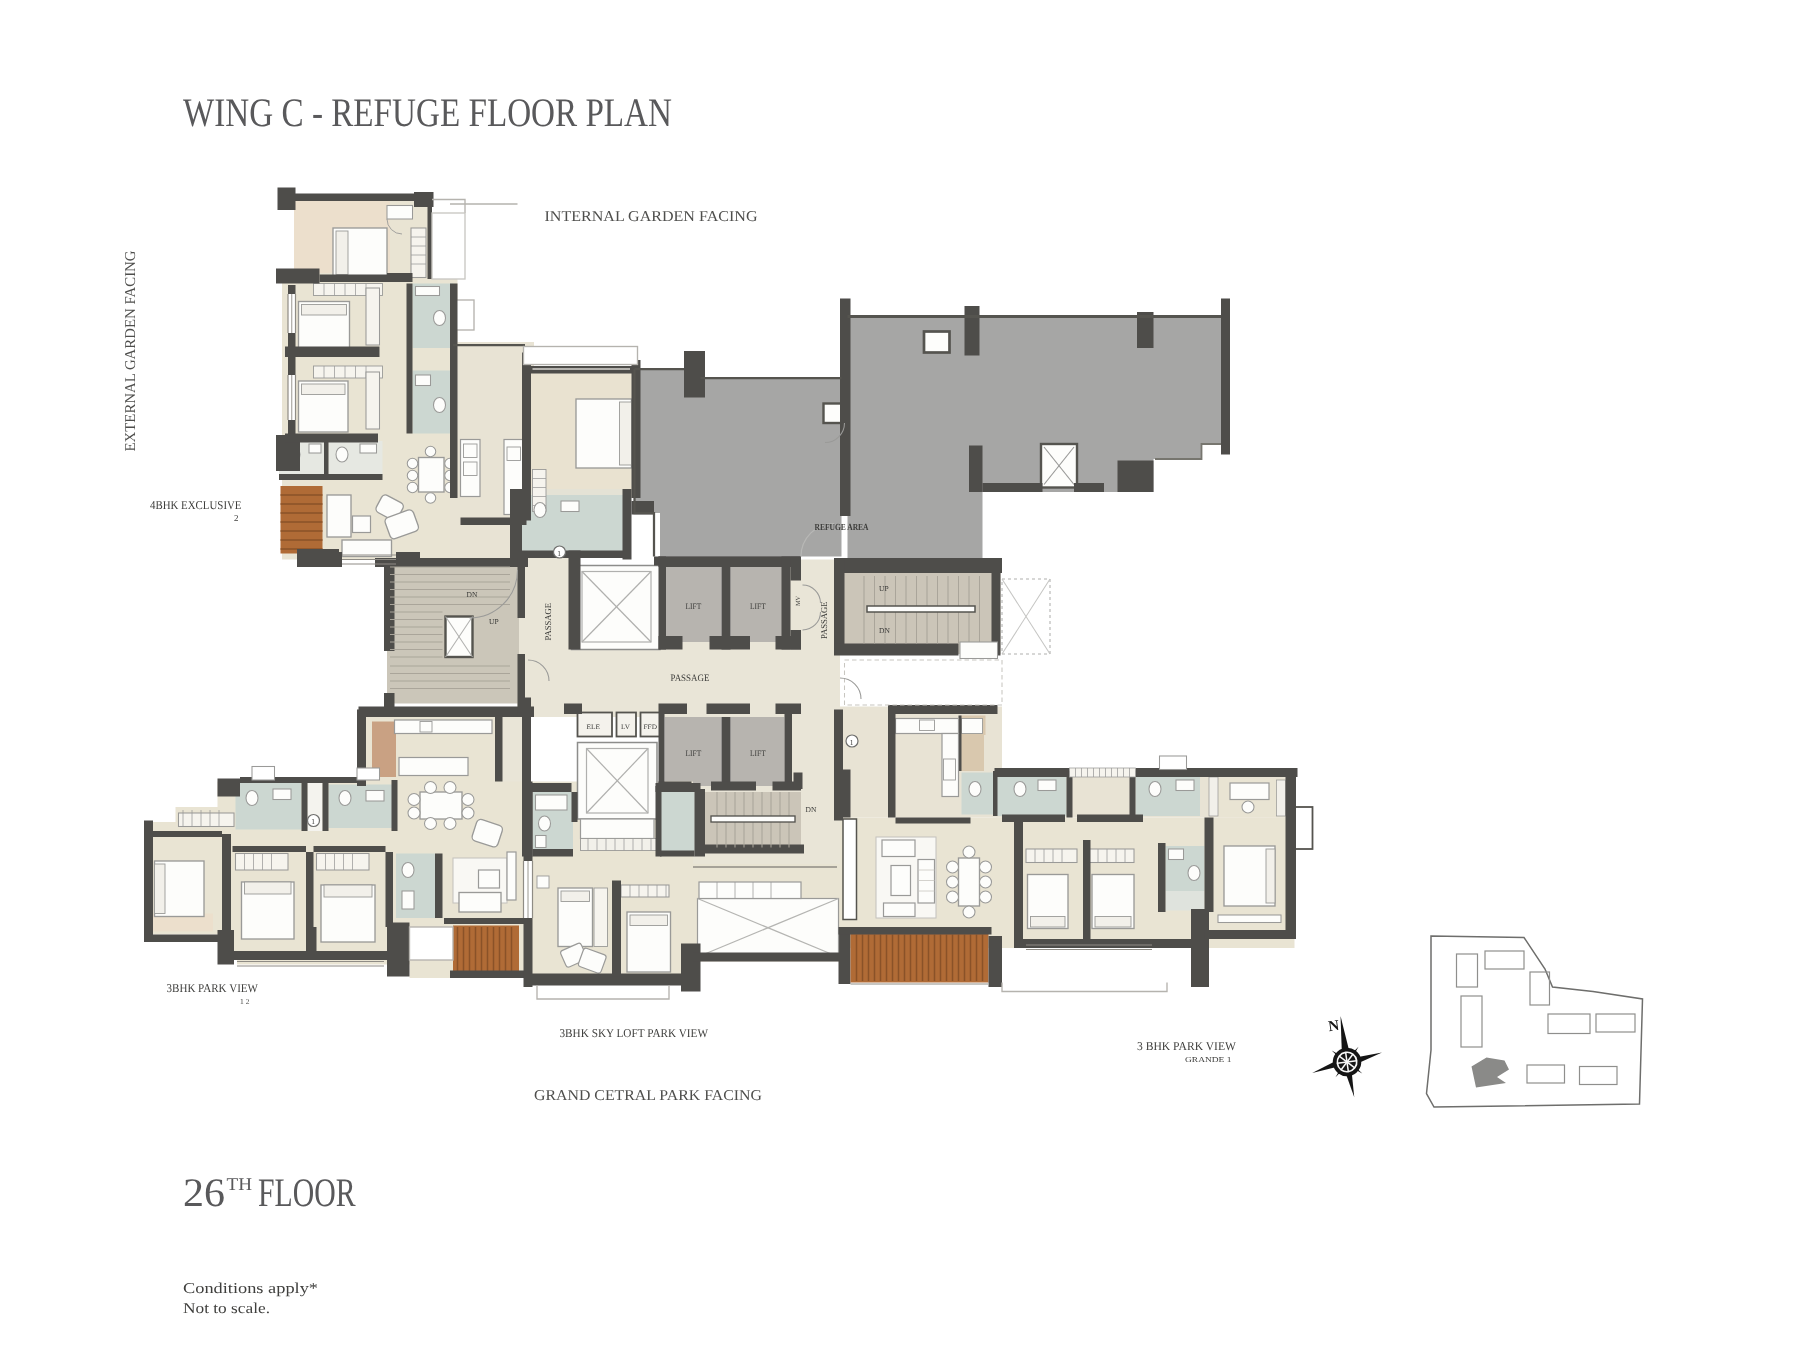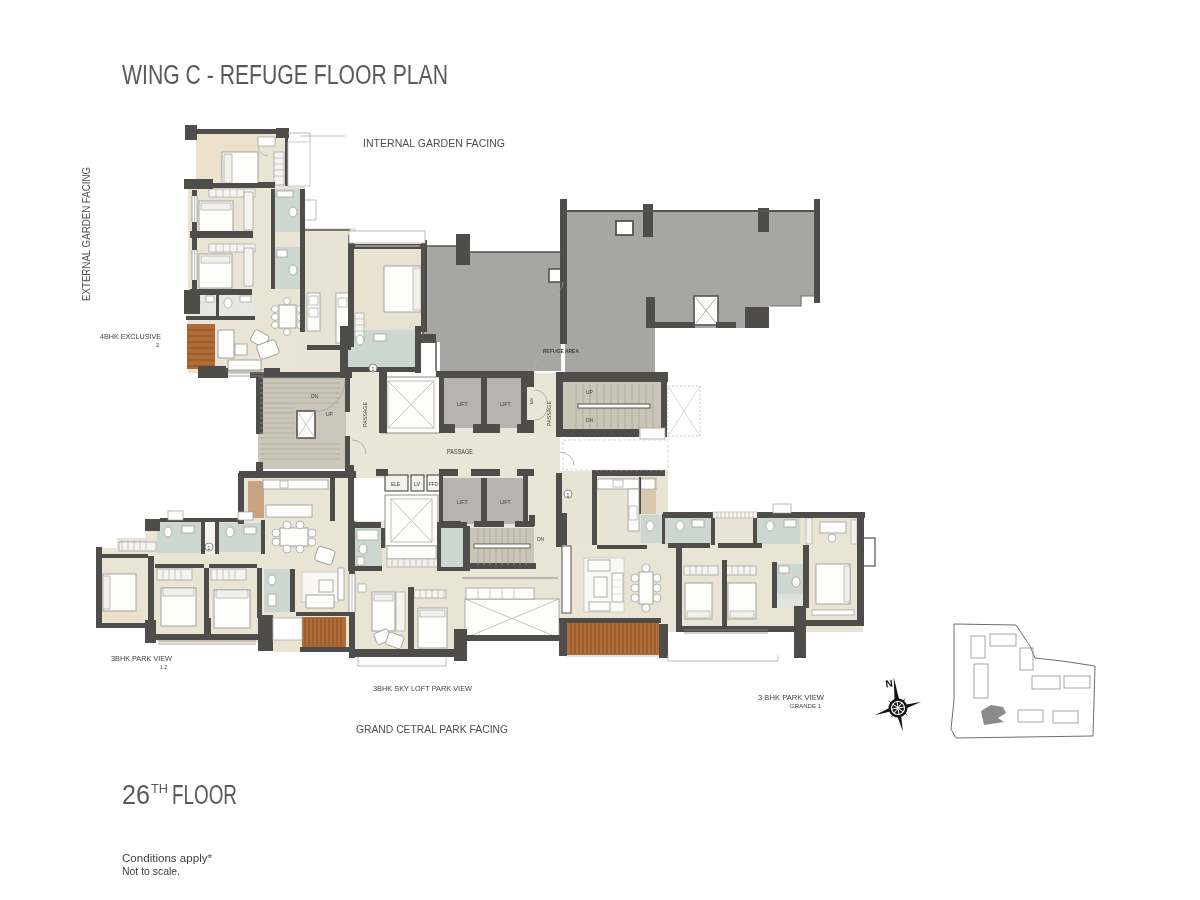--- a/index.html
+++ b/index.html
@@ -1,17 +1,17 @@
 <!DOCTYPE html>
 <html><head>
 <meta charset="utf-8">
 <style>
   html,body{margin:0;padding:0;background:#ffffff;}
   #page{width:1200px;height:900px;position:relative;background:#ffffff;overflow:hidden;
-        font-family:Liberation Sans, sans-serif;}
+        font-family:Liberation Serif, serif;}
   svg{position:absolute;left:0;top:0;}
 </style>
 </head>
 <body>
 <div id="page">
 <svg width="1200" height="900" viewBox="0 0 1200 900">
 
   <rect x="0" y="0" width="1200" height="900" fill="#ffffff"></rect>
 
   <g id="floors">

